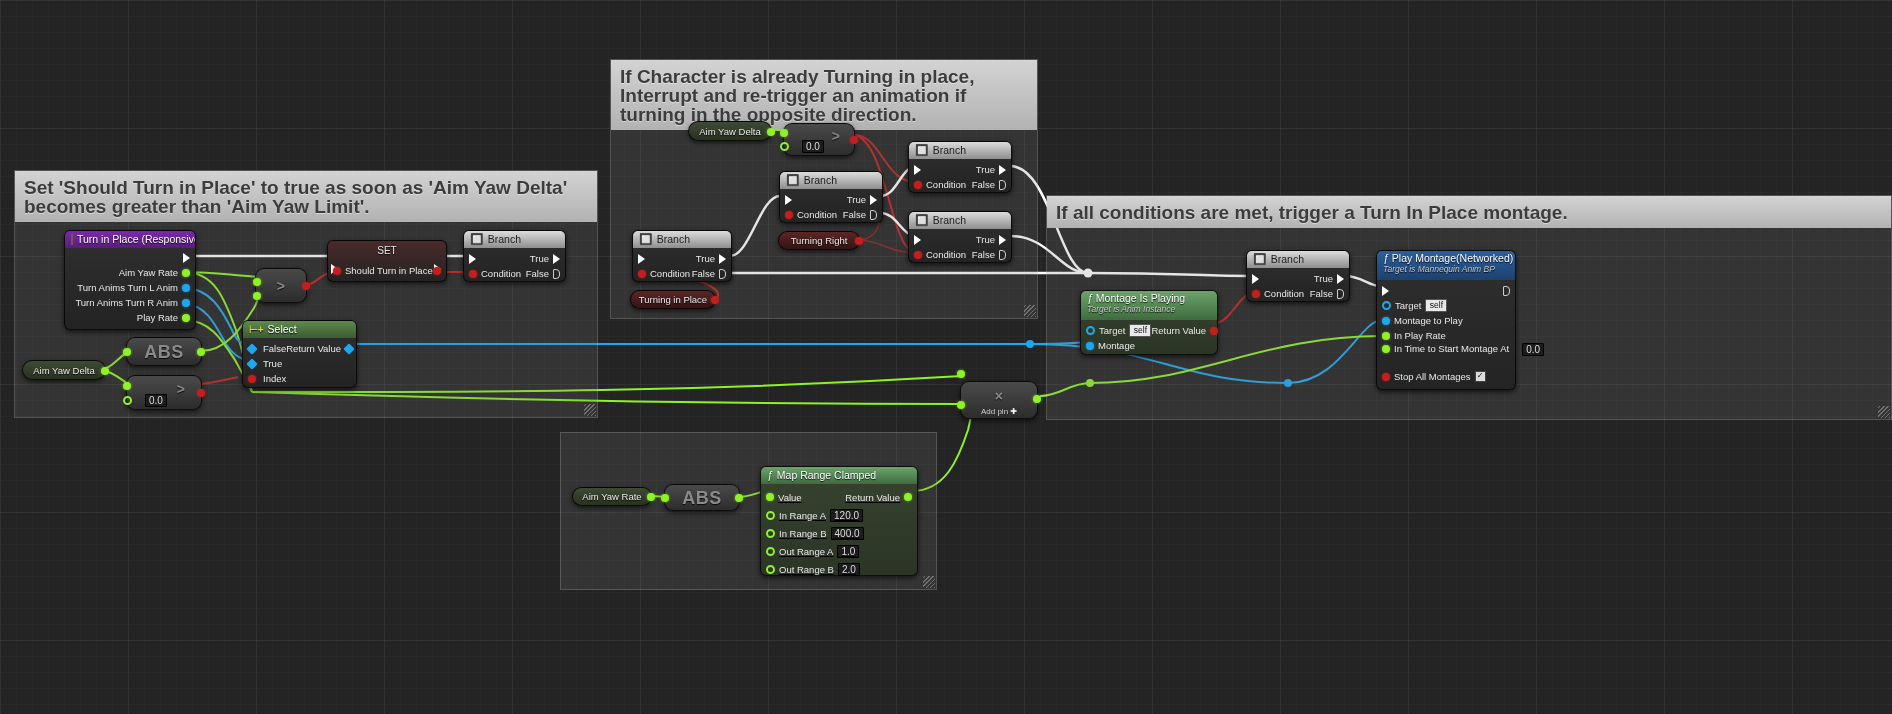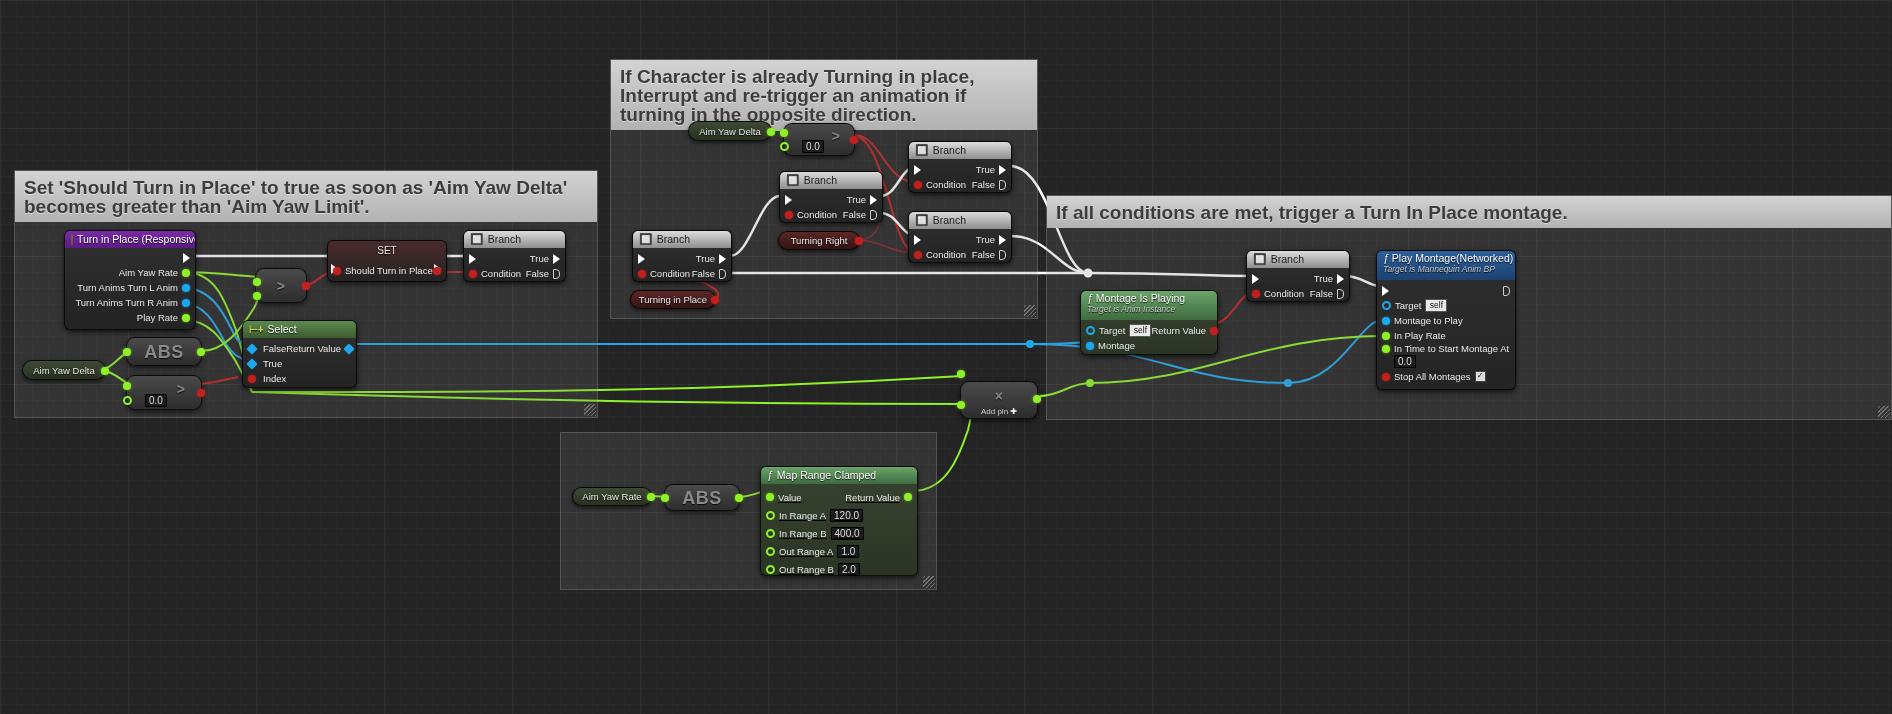--- a/index.html
+++ b/index.html
@@ -555,21 +555,21 @@
           <span>Montage to Play</span>
           </span>
       </div>
       <div class="row">
         <span class="lft">
             <span class="pin green"></span>
           <span>In Play Rate</span>
           </span>
       </div>
       <div class="row" style="height:26px;align-items:flex-start;">
-        <span class="lft" style="flex-direction:column;align-items:flex-start;gap:1px;">
+        <span class="lft" style="align-items:flex-start;gap:1px;">
           <span style="display:flex;align-items:center;gap:4px;">
               <span class="pin green"></span>
           <span>In Time to Start Montage At</span>
             </span>
           <span class="valdark" style="margin-left:12px;">0.0</span>
         </span>
       </div>
       <div class="row">
         <span class="lft">
             <span class="pin red"></span>

